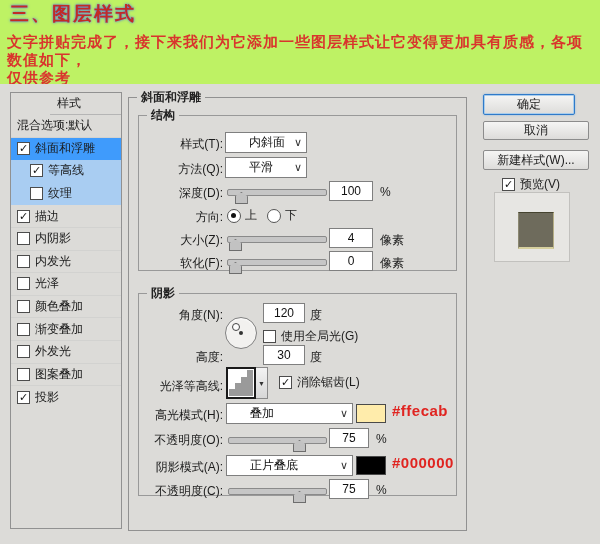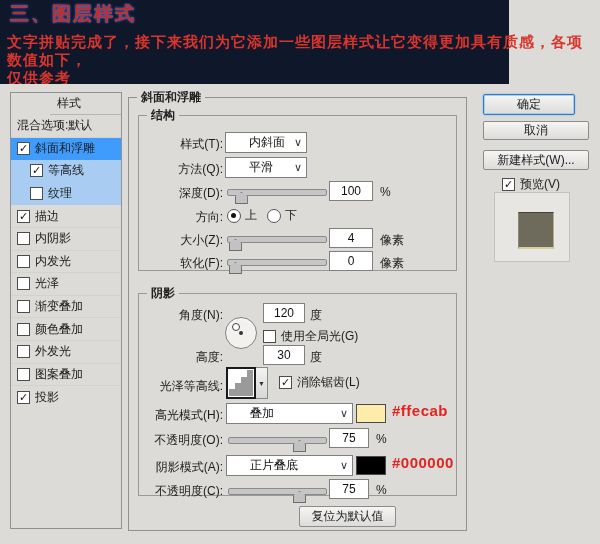--- a/index.html
+++ b/index.html
@@ -1,18 +1,18 @@
 <!DOCTYPE html>
 <html><head>
 <meta charset="utf-8">
 <style>
   html,body{margin:0;padding:0;}
   body{width:600px;height:544px;position:relative;font-family:"Liberation Sans","DejaVu Sans",sans-serif;background:#dcdbd8;overflow:hidden;}
   
-  .hdr{position:absolute;left:0;top:0;width:509px;height:84px;background:#0f172a;font-family:Liberation Serif, serif;}
+  .hdr{position:absolute;left:0;top:0;width:600px;height:84px;background:#bef264;font-family:Liberation Serif, serif;}
   .hdr h1{position:absolute;left:10px;top:1px;margin:0;font-size:19px;letter-spacing:2px;font-weight:bold;color:#c32b24;text-shadow:0 0 3px #3f6fe0,0 0 1px #79a7ff;}
   .hdr p{position:absolute;left:7px;top:33px;margin:0;width:588px;font-size:15px;font-weight:bold;color:#d9352d;line-height:18px;letter-spacing:1px;}
   
   .dlg{position:absolute;left:0;top:84px;width:600px;height:460px;background:#dcdbd8;}
   .panel{position:absolute;border:1px solid #919191;background:#dcdbd8;box-sizing:border-box;}
   .legend{position:absolute;top:-9px;left:8px;padding:0 4px;background:#dcdbd8;font-size:12px;font-weight:bold;color:#222;white-space:nowrap;}
   
   .side{left:10px;top:8px;width:112px;height:437px;}
   .side-hdr{height:21px;line-height:21px;padding-left:7px;font-size:12px;color:#222;border-bottom:1px solid #b5b5b5;margin-left:39px;}
   .srow{height:22.6px;display:flex;align-items:center;padding-left:6px;border-bottom:1px solid #d2d2d0;font-size:12px;color:#1a1a1a;box-sizing:border-box;}
@@ -89,25 +89,25 @@
     <div class="srow">
         <span class="cb"></span>
         <span class="lbl">内发光</span>
       </div>
     <div class="srow">
         <span class="cb"></span>
         <span class="lbl">光泽</span>
       </div>
     <div class="srow">
         <span class="cb"></span>
+        <span class="lbl">颜色叠加</span>
+      </div>
+    <div class="srow">
+        <span class="cb"></span>
         <span class="lbl">渐变叠加</span>
-      </div>
-    <div class="srow">
-        <span class="cb"></span>
-        <span class="lbl">颜色叠加</span>
       </div>
     <div class="srow">
         <span class="cb"></span>
         <span class="lbl">外发光</span>
       </div>
     <div class="srow">
         <span class="cb"></span>
         <span class="lbl">图案叠加</span>
       </div>
     <div class="srow" style="border-bottom:none">
@@ -210,21 +210,20 @@
       <span class="hexnote" style="left:253px;top:160px">#000000</span>
 
       <span class="flabel" style="top:189px">不透明度(C):</span>
       <div class="track" style="left:89px;top:194px;width:97px">
           <span class="thumb" style="left:66%"></span>
         </div>
       <div class="vbox" style="left:190px;top:185px;width:40px">75</div>
       <span class="unit" style="left:237px;top:189px">%</span>
     </div>
 
-    <div class="btn" style="left:170px;top:408px;width:97px">复位为默认值</div>
   </div>
 
   <div class="btn btn-ok" style="left:483px;top:10px;width:92px">确定</div>
   <div class="btn" style="left:483px;top:37px;width:106px;height:19px;line-height:17px">取消</div>
   <div class="btn" style="left:483px;top:66px;width:106px;height:20px;line-height:18px">新建样式(W)...</div>
   <span class="chkrow" style="left:502px;top:92px">
       <span class="cb">✓</span>
       <span>预览(V)</span>
     </span>
   <div class="thumbbox">

